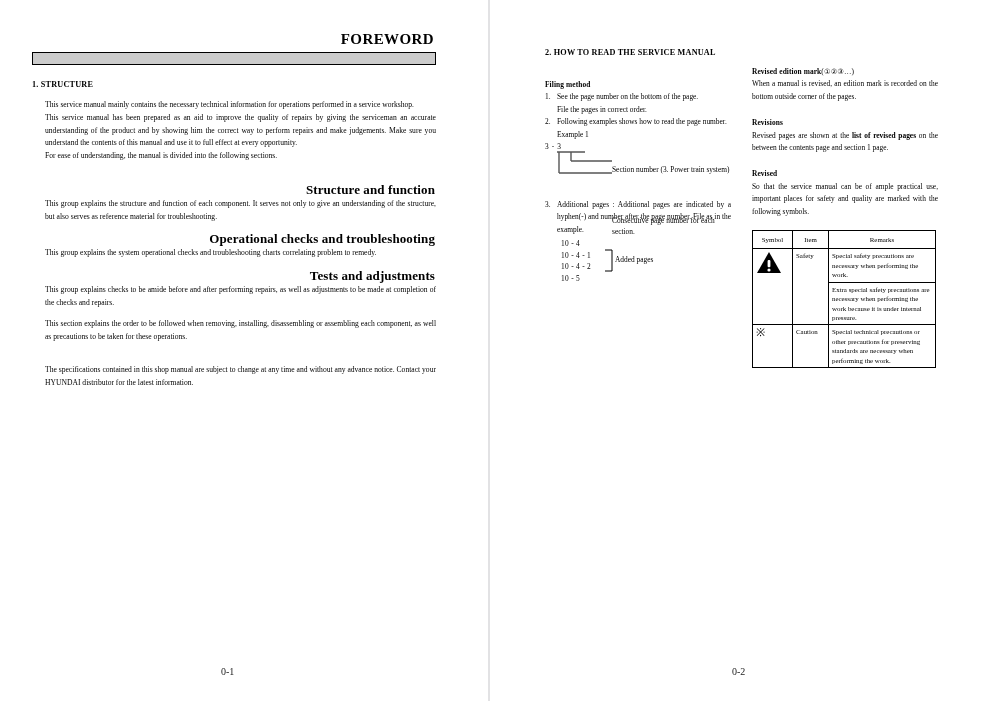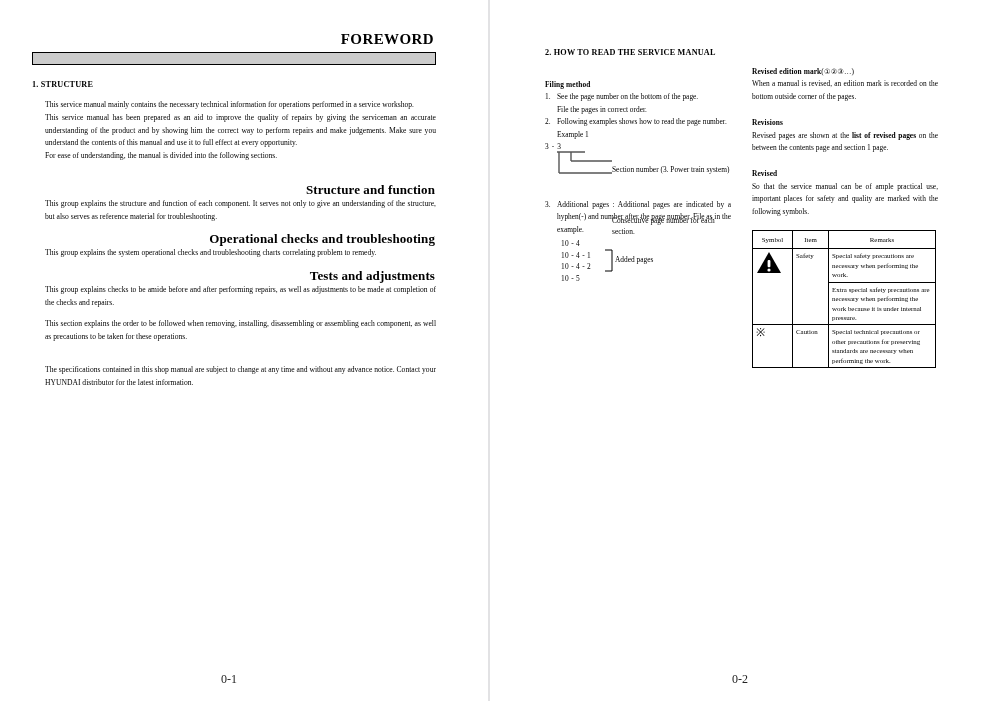--- a/index.html
+++ b/index.html
@@ -122,22 +122,22 @@
     vertical-align: top; text-align: left;
   }
   .sym-table th { text-align: center; vertical-align: middle; padding: 4px 2px; }
   .col-sym { width: 40px; }
   .col-item { width: 36px; }
   .cell-mid { text-align: center; vertical-align: middle; }
   .tri-cell { text-align: center; vertical-align: middle; padding: 6px 2px; }
   .mark-ref { font-size: 11px; line-height: 1; }
 
   .folio {
-    position: absolute; bottom: 14px;
-    font-size: 12px; color: #222;
+    position: absolute; bottom: 24px;
+    font-size: 10px; color: #222;
   }
   .folio-left  { left: 221px; }
   .folio-right { left: 242px; }
 </style>
 </head>
 <body>
 
 <div class="spread">
 
   <div class="page-divider"></div>

